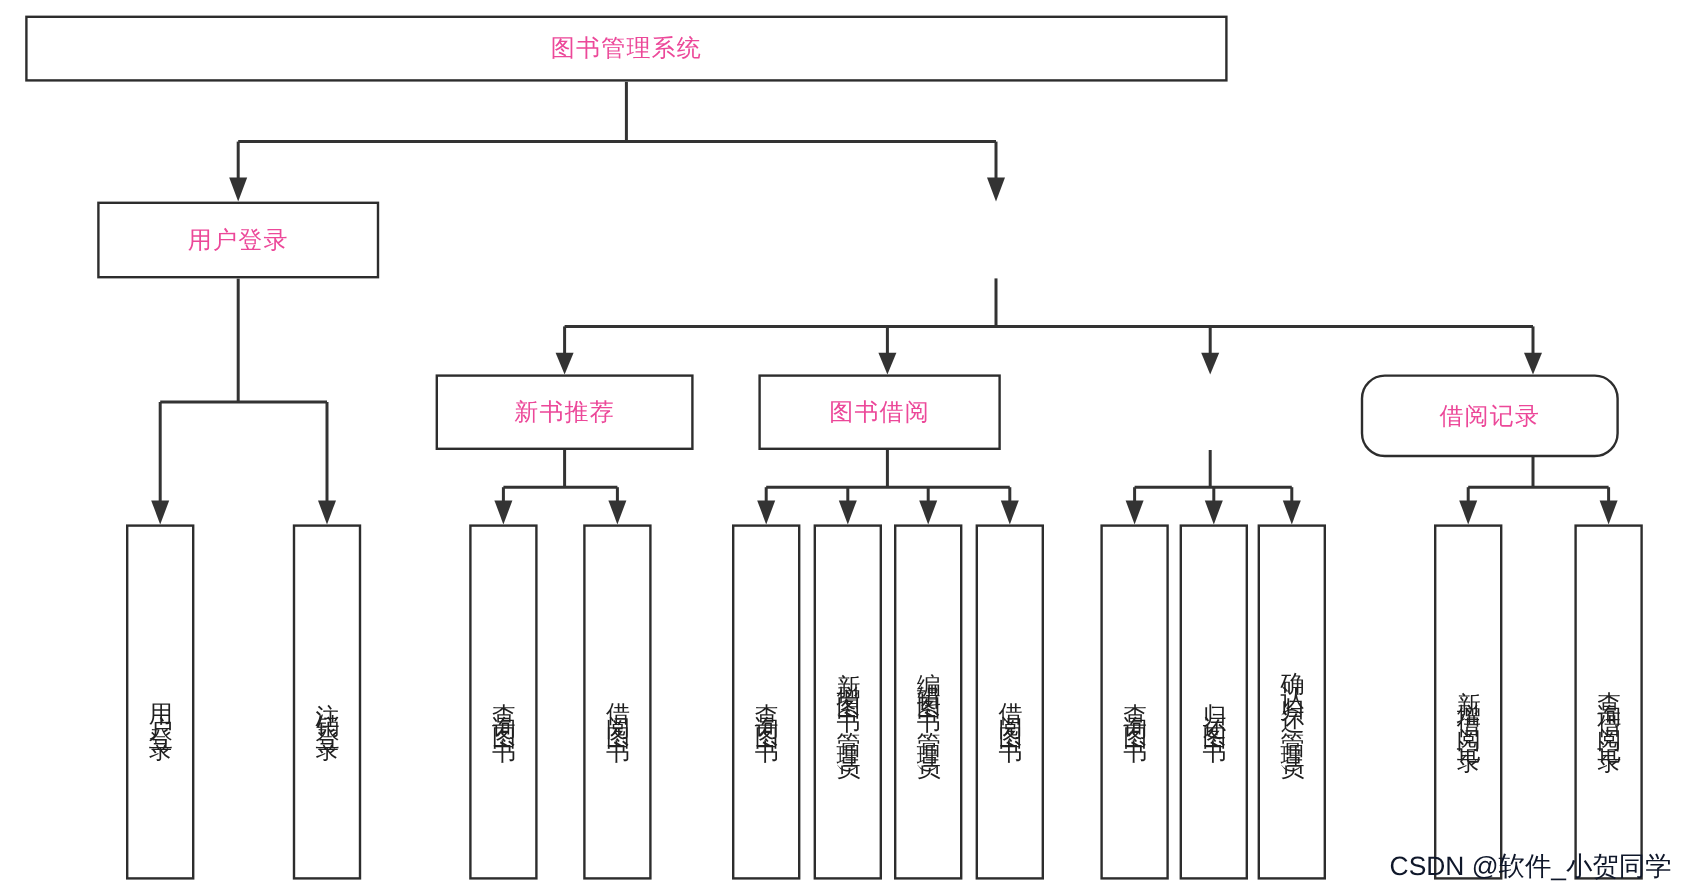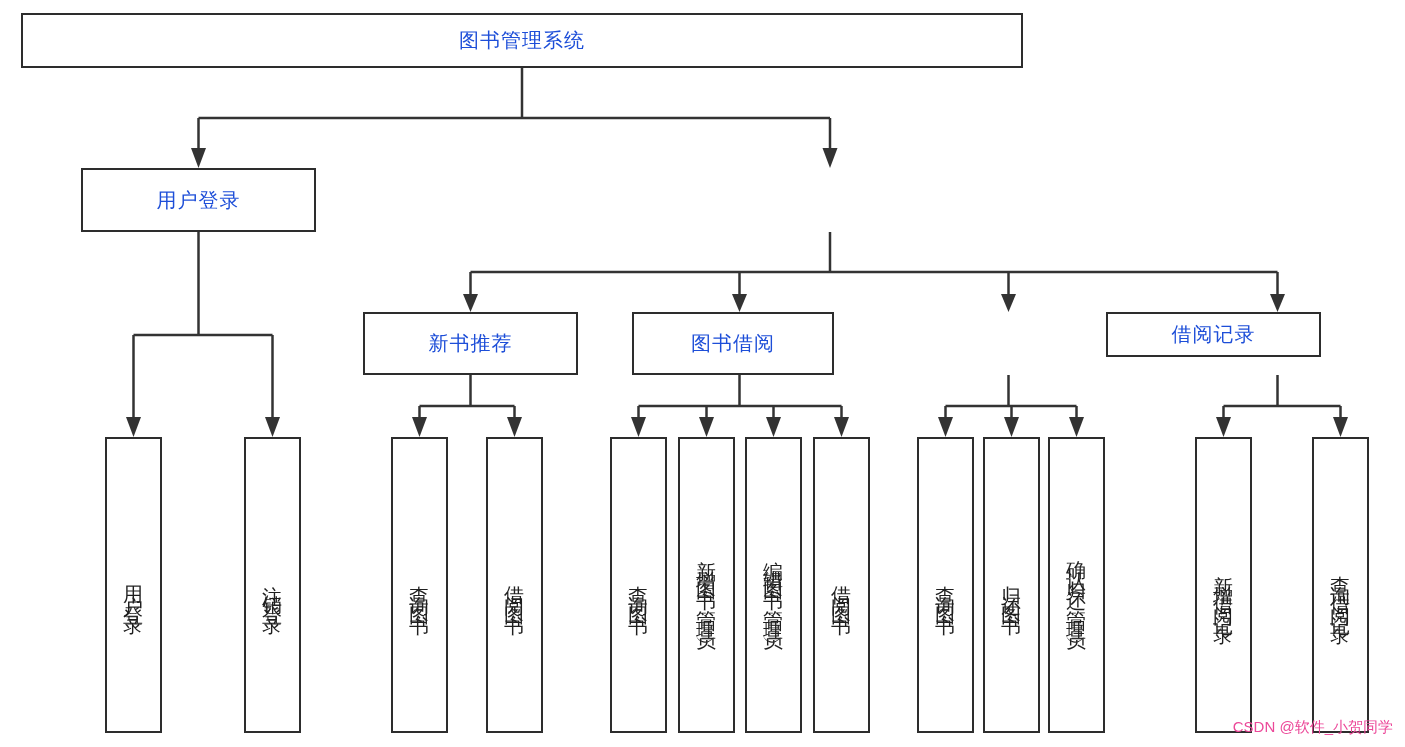--- a/index.html
+++ b/index.html
@@ -26,21 +26,21 @@
     position: absolute;
     box-sizing: border-box;
     border: 2px solid #2d2d2d;
     background: #ffffff;
     display: flex;
     align-items: center;
     justify-content: center;
     z-index: 1;
     font-size: 20px;
     letter-spacing: 1px;
-    color: #1d4ed8;
+    color: #ec4899;
   }
   .leaf {
     position: absolute;
     box-sizing: border-box;
     border: 2px solid #2d2d2d;
     background: #ffffff;
     display: flex;
     align-items: center;
     justify-content: center;
     z-index: 1;
@@ -58,42 +58,42 @@
     color: #1f1f1f;
     margin-bottom: -10px; 
   }
   
   .n-root   { left: 21px;   top: 13px;  width: 1002px; height: 55px; }
   .n-login  { left: 81px;   top: 168px; width: 235px;  height: 64px; }
   .n-mgmt   { left: 712px;  top: 168px; width: 236px;  height: 64px; }
   .n-newbk  { left: 363px;  top: 312px; width: 215px;  height: 63px; }
   .n-borrow { left: 632px;  top: 312px; width: 202px;  height: 63px; }
   .n-curr   { left: 901px;  top: 312px; width: 215px;  height: 63px; }
-  .n-record { left: 1106px; top: 312px; width: 215px;  height: 45px; }
+  .n-record { left: 1134px; top: 312px; width: 215px;  height: 69px; border-radius: 20px; }
   
   .l-a1 { left: 105px;  }
   .l-a2 { left: 244px;  }
   .l-b1 { left: 391px;  }
   .l-b2 { left: 486px;  }
   .l-c1 { left: 610px;  }
   .l-c2 { left: 678px;  }
   .l-c3 { left: 745px;  }
   .l-c4 { left: 813px;  }
   .l-d1 { left: 917px;  }
   .l-d2 { left: 983px;  }
   .l-d3 { left: 1048px; }
   .l-e1 { left: 1195px; }
   .l-e2 { left: 1312px; }
   #watermark {
     position: absolute;
     right: 12px;
     bottom: 10px;
     z-index: 2;
-    font-size: 15px;
-    color: #ec4899;
+    font-size: 22px;
+    color: #0f172a;
     white-space: nowrap;
   }
 </style>
 </head>
 <body>
 
 <div id="canvas">
 
   <svg id="connectors" width="1405" height="747" viewBox="0 0 1405 747">
     <g stroke="#333333" stroke-width="2.5" fill="none">

